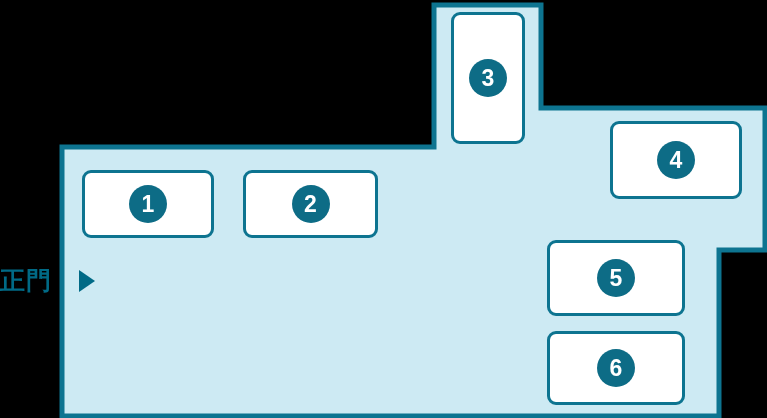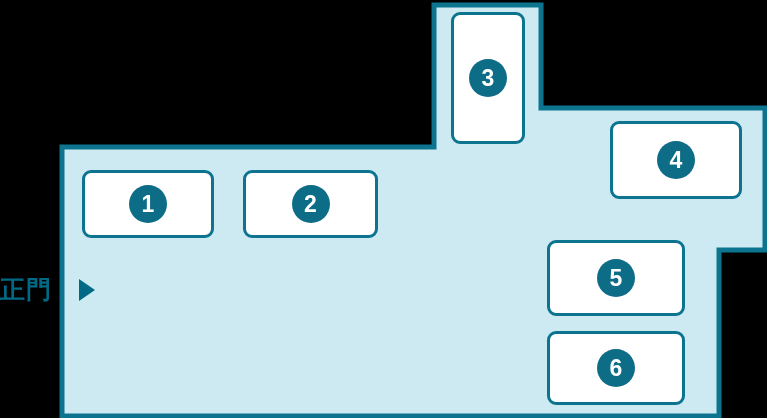--- a/index.html
+++ b/index.html
@@ -26,21 +26,20 @@
   }
 
   
   #entrance {
     position: absolute;
     left: 0px;
     top: 268px;
     display: flex;
     align-items: center;
     gap: 27px;
-    margin-top: 9px;
   }
   #entrance-label {
     color: #006a86;
     font-size: 25px;
     font-weight: bold;
     letter-spacing: 1px;
     line-height: 1;
   }
   #entrance-arrow {
     width: 0;

